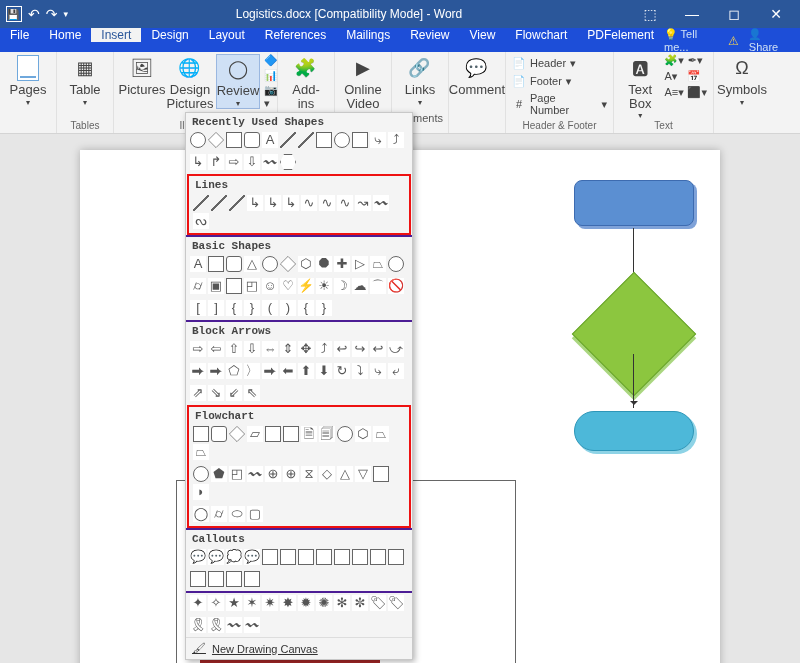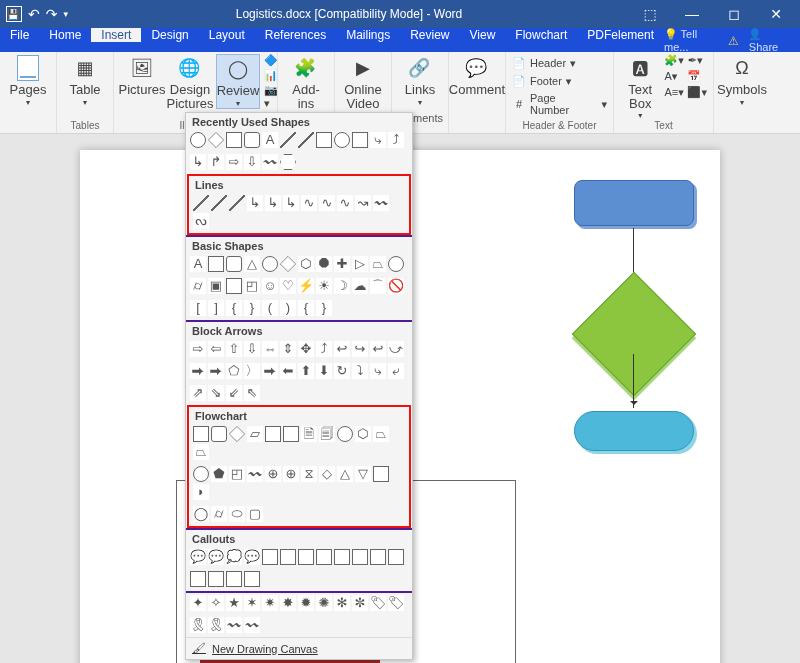--- a/index.html
+++ b/index.html
@@ -51,21 +51,21 @@
   .fc-arrow2::after { content: ""; position: absolute; bottom: -1px; left: -4px; border: 4px solid transparent; border-top-color: #333; }
 
   
   .lds-box { position: absolute; left: 96px; top: 330px; width: 340px; height: 200px; border: 1px solid #666; }
   .lds-red { position: absolute; left: 200px; top: 440px; width: 180px; height: 100px; background: #a42626; color: #fff; font-weight: 900; font-size: 48px; display: flex; align-items: center; justify-content: center; letter-spacing: 4px; }
 
   
   .shapes-menu { position: absolute; top: 112px; left: 185px; width: 228px; background: #f4f4f4; border: 1px solid #c8c8c8; box-shadow: 2px 2px 6px rgba(0,0,0,.3); font-size: 11px; color: #333; }
   .shapes-menu .cat { border-top: 2px solid #4c1d95; }
   .shapes-menu .cat:first-child { border-top: none; }
-  .shapes-menu .cat-title { font-weight: 600; padding: 3px 6px 2px 6px; color: #444; }
+  .shapes-menu .cat-title { font-weight: 600; padding: 3px 6px 2px 6px; color: #444; font-family: Liberation Mono, monospace; }
   .shapes-menu .cat.hl { border: 2px solid #e11; margin: 0 1px; }
   .shapes-menu .icon-row { display: flex; flex-wrap: wrap; gap: 2px; padding: 2px 4px 4px 4px; }
   .sicon { width: 16px; height: 16px; border: 1px solid #666; background: #fff; }
   .sicon.round { border-radius: 8px; }
   .sicon.none { border: none; font-size: 13px; line-height: 16px; text-align: center; color: #555; }
   .sicon.diag { background: linear-gradient(135deg, transparent 45%, #666 45%, #666 55%, transparent 55%); border: none; }
   .sicon.diamond { transform: rotate(45deg) scale(.72); }
   .shapes-menu .footer { padding: 4px 6px; display: flex; align-items: center; gap: 6px; border-top: 1px solid #ddd; text-decoration: underline; }
   .ments-overlap { position: absolute; top: 112px; left: 413px; font-size: 11px; color: #555; }
 

